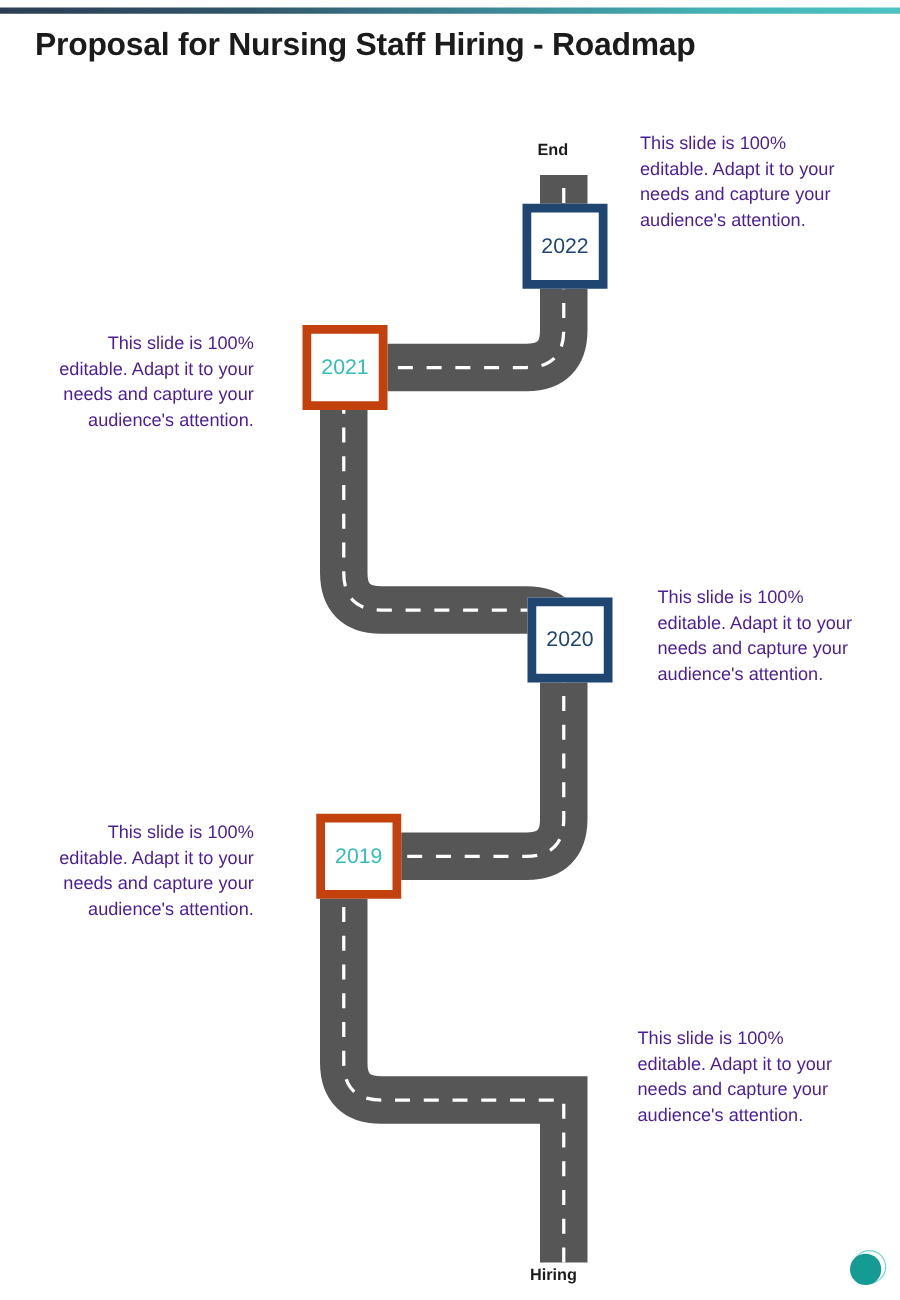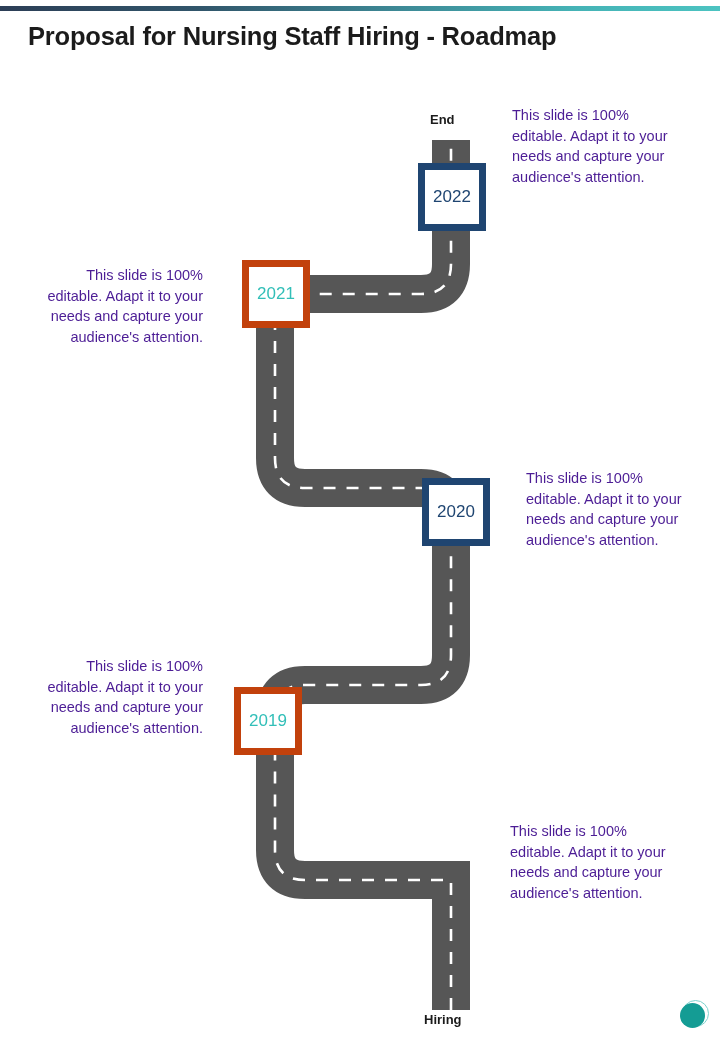--- a/index.html
+++ b/index.html
@@ -163,21 +163,21 @@
   <div class="milestone teal" style="left:242px; top:260px;">
     <span>2021</span>
   </div>
   <div class="desc left-side" style="left:45px; top:265px;">This slide is 100% editable. Adapt it to your needs and capture your audience's attention.</div>
 
   <div class="milestone navy" style="left:422px; top:478px;">
     <span>2020</span>
   </div>
   <div class="desc right-side" style="left:526px; top:468px;">This slide is 100% editable. Adapt it to your needs and capture your audience's attention.</div>
 
-  <div class="milestone teal" style="left:234px; top:651px;margin-top:36px;">
+  <div class="milestone teal" style="left:253px; top:651px;">
     <span>2019</span>
   </div>
   <div class="desc left-side" style="left:45px; top:656px;">This slide is 100% editable. Adapt it to your needs and capture your audience's attention.</div>
 
   <div class="desc right-side" style="left:510px; top:821px;">This slide is 100% editable. Adapt it to your needs and capture your audience's attention.</div>
 
   <div class="endpoint-label" style="left:424px; top:1012px;">Hiring</div>
 
   <div class="deco-ring" style="left:682px; top:1000px;"></div>
   <div class="deco-dot" style="left:680px; top:1003px;"></div>

